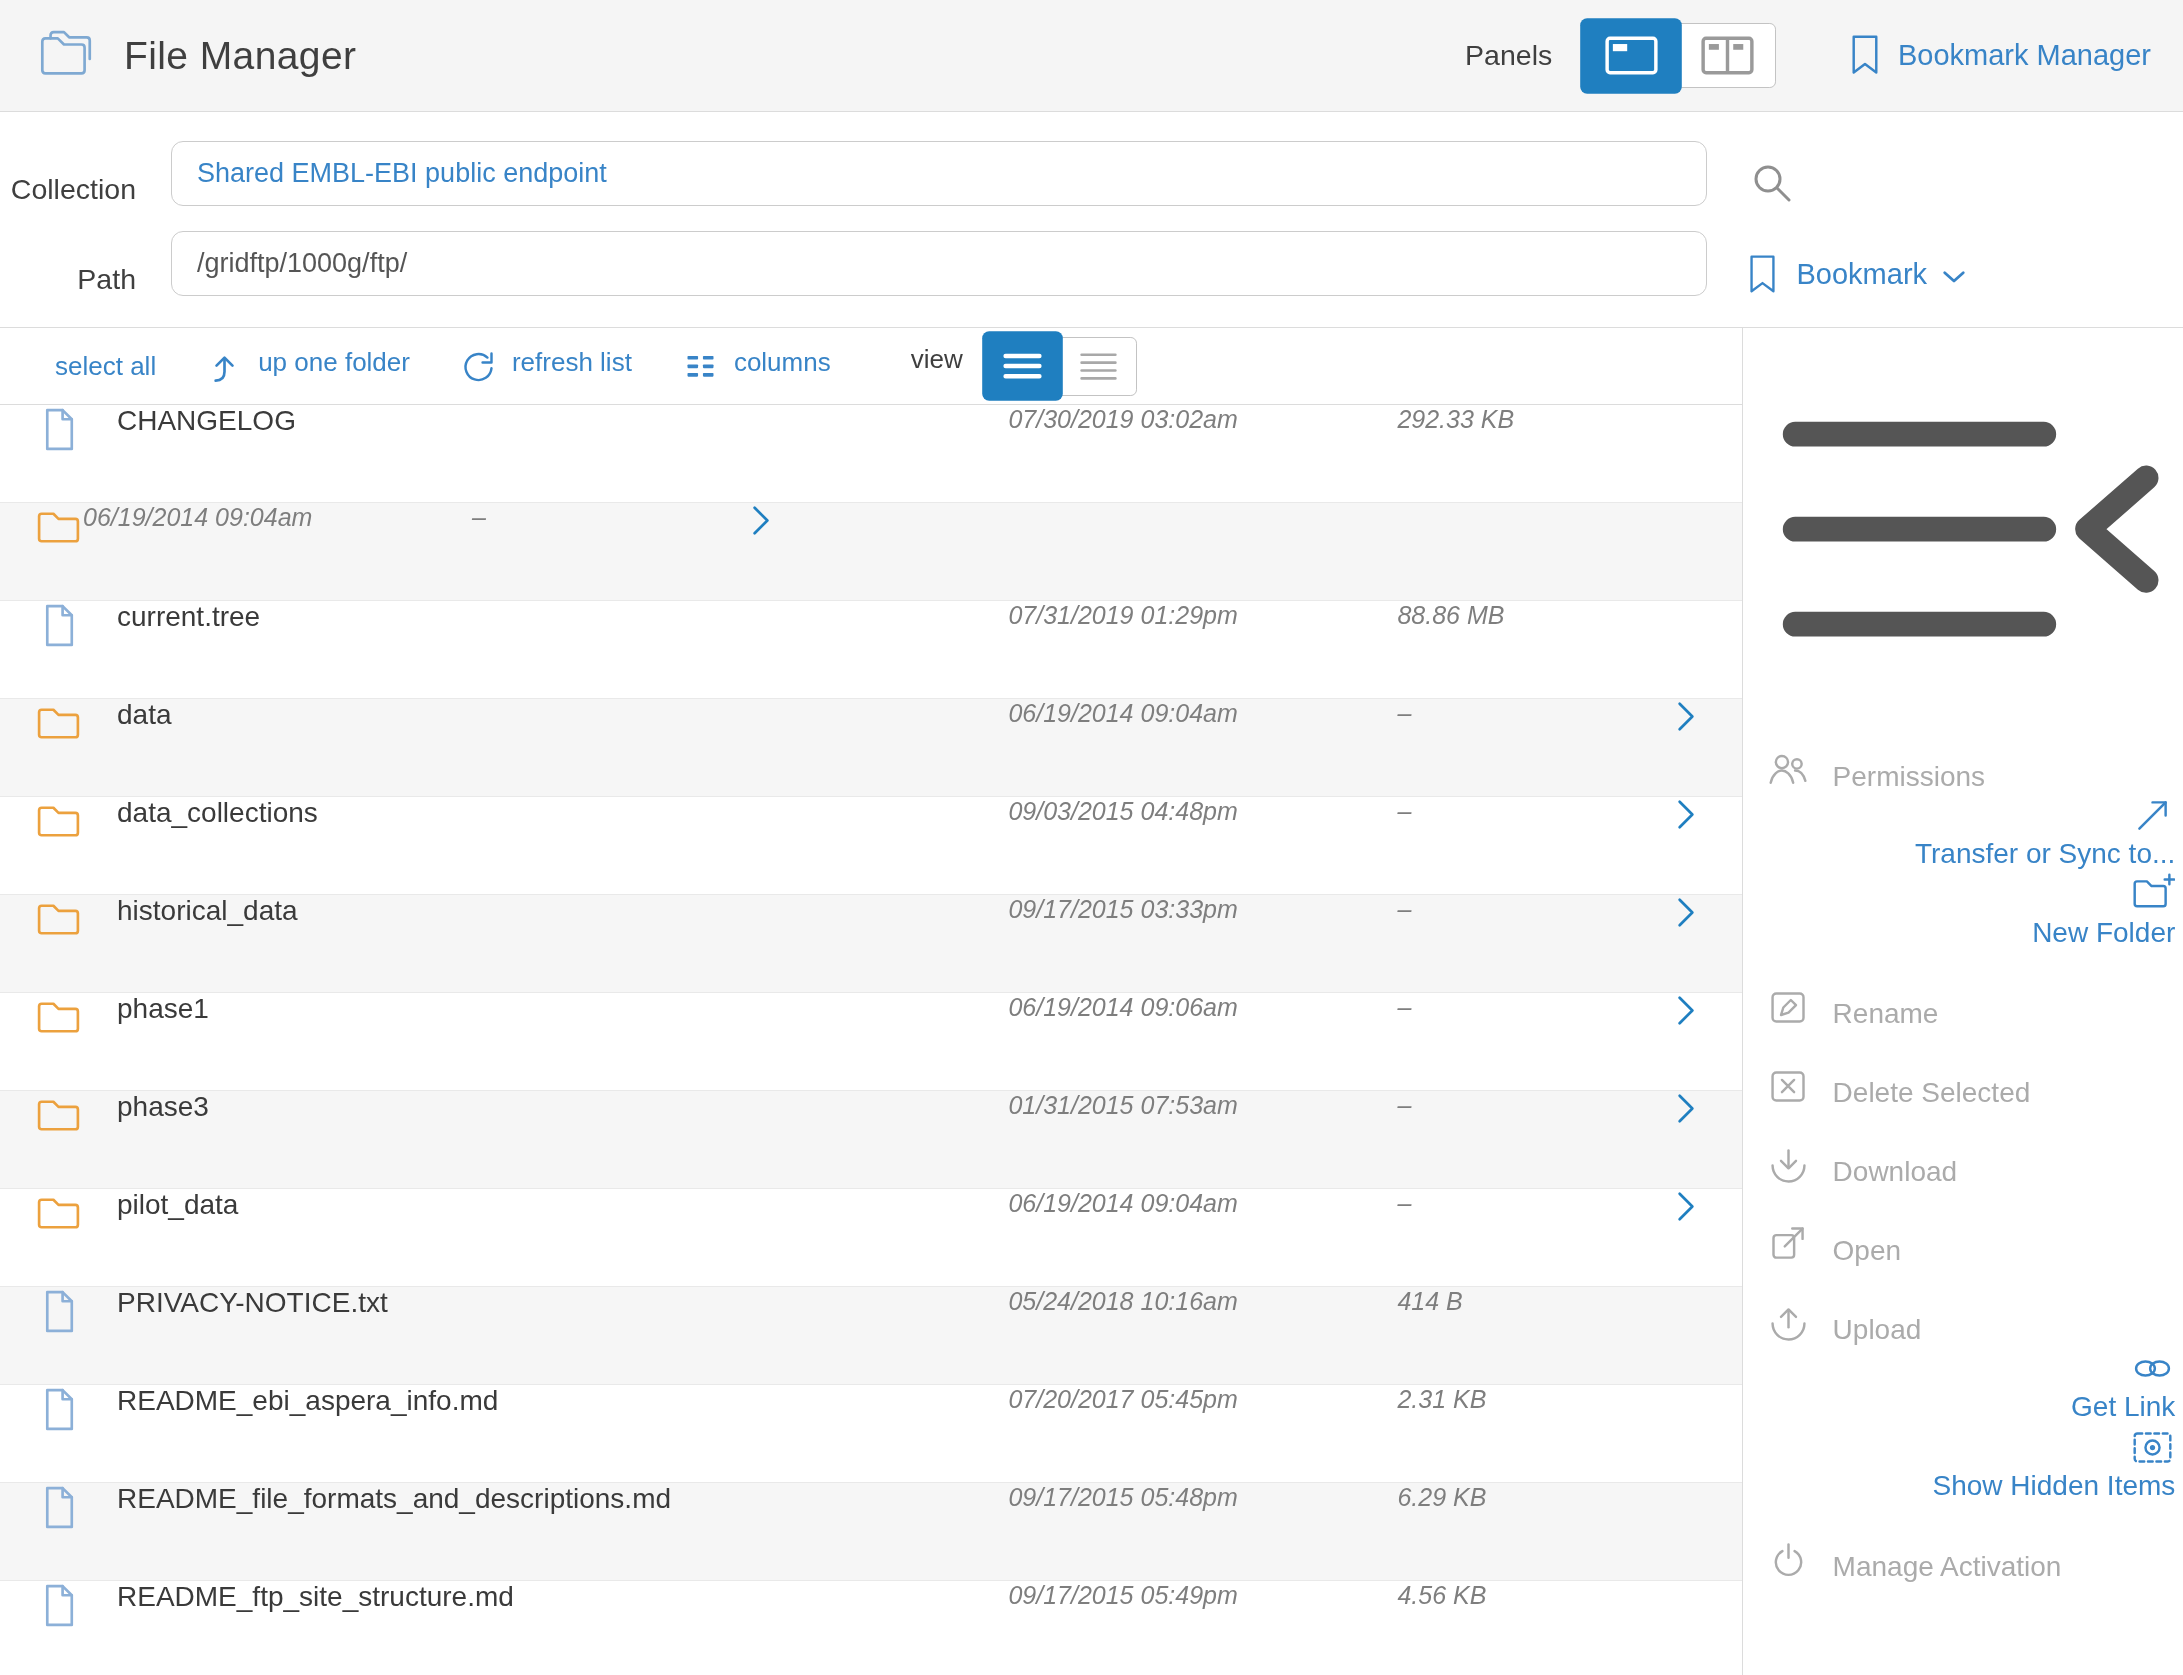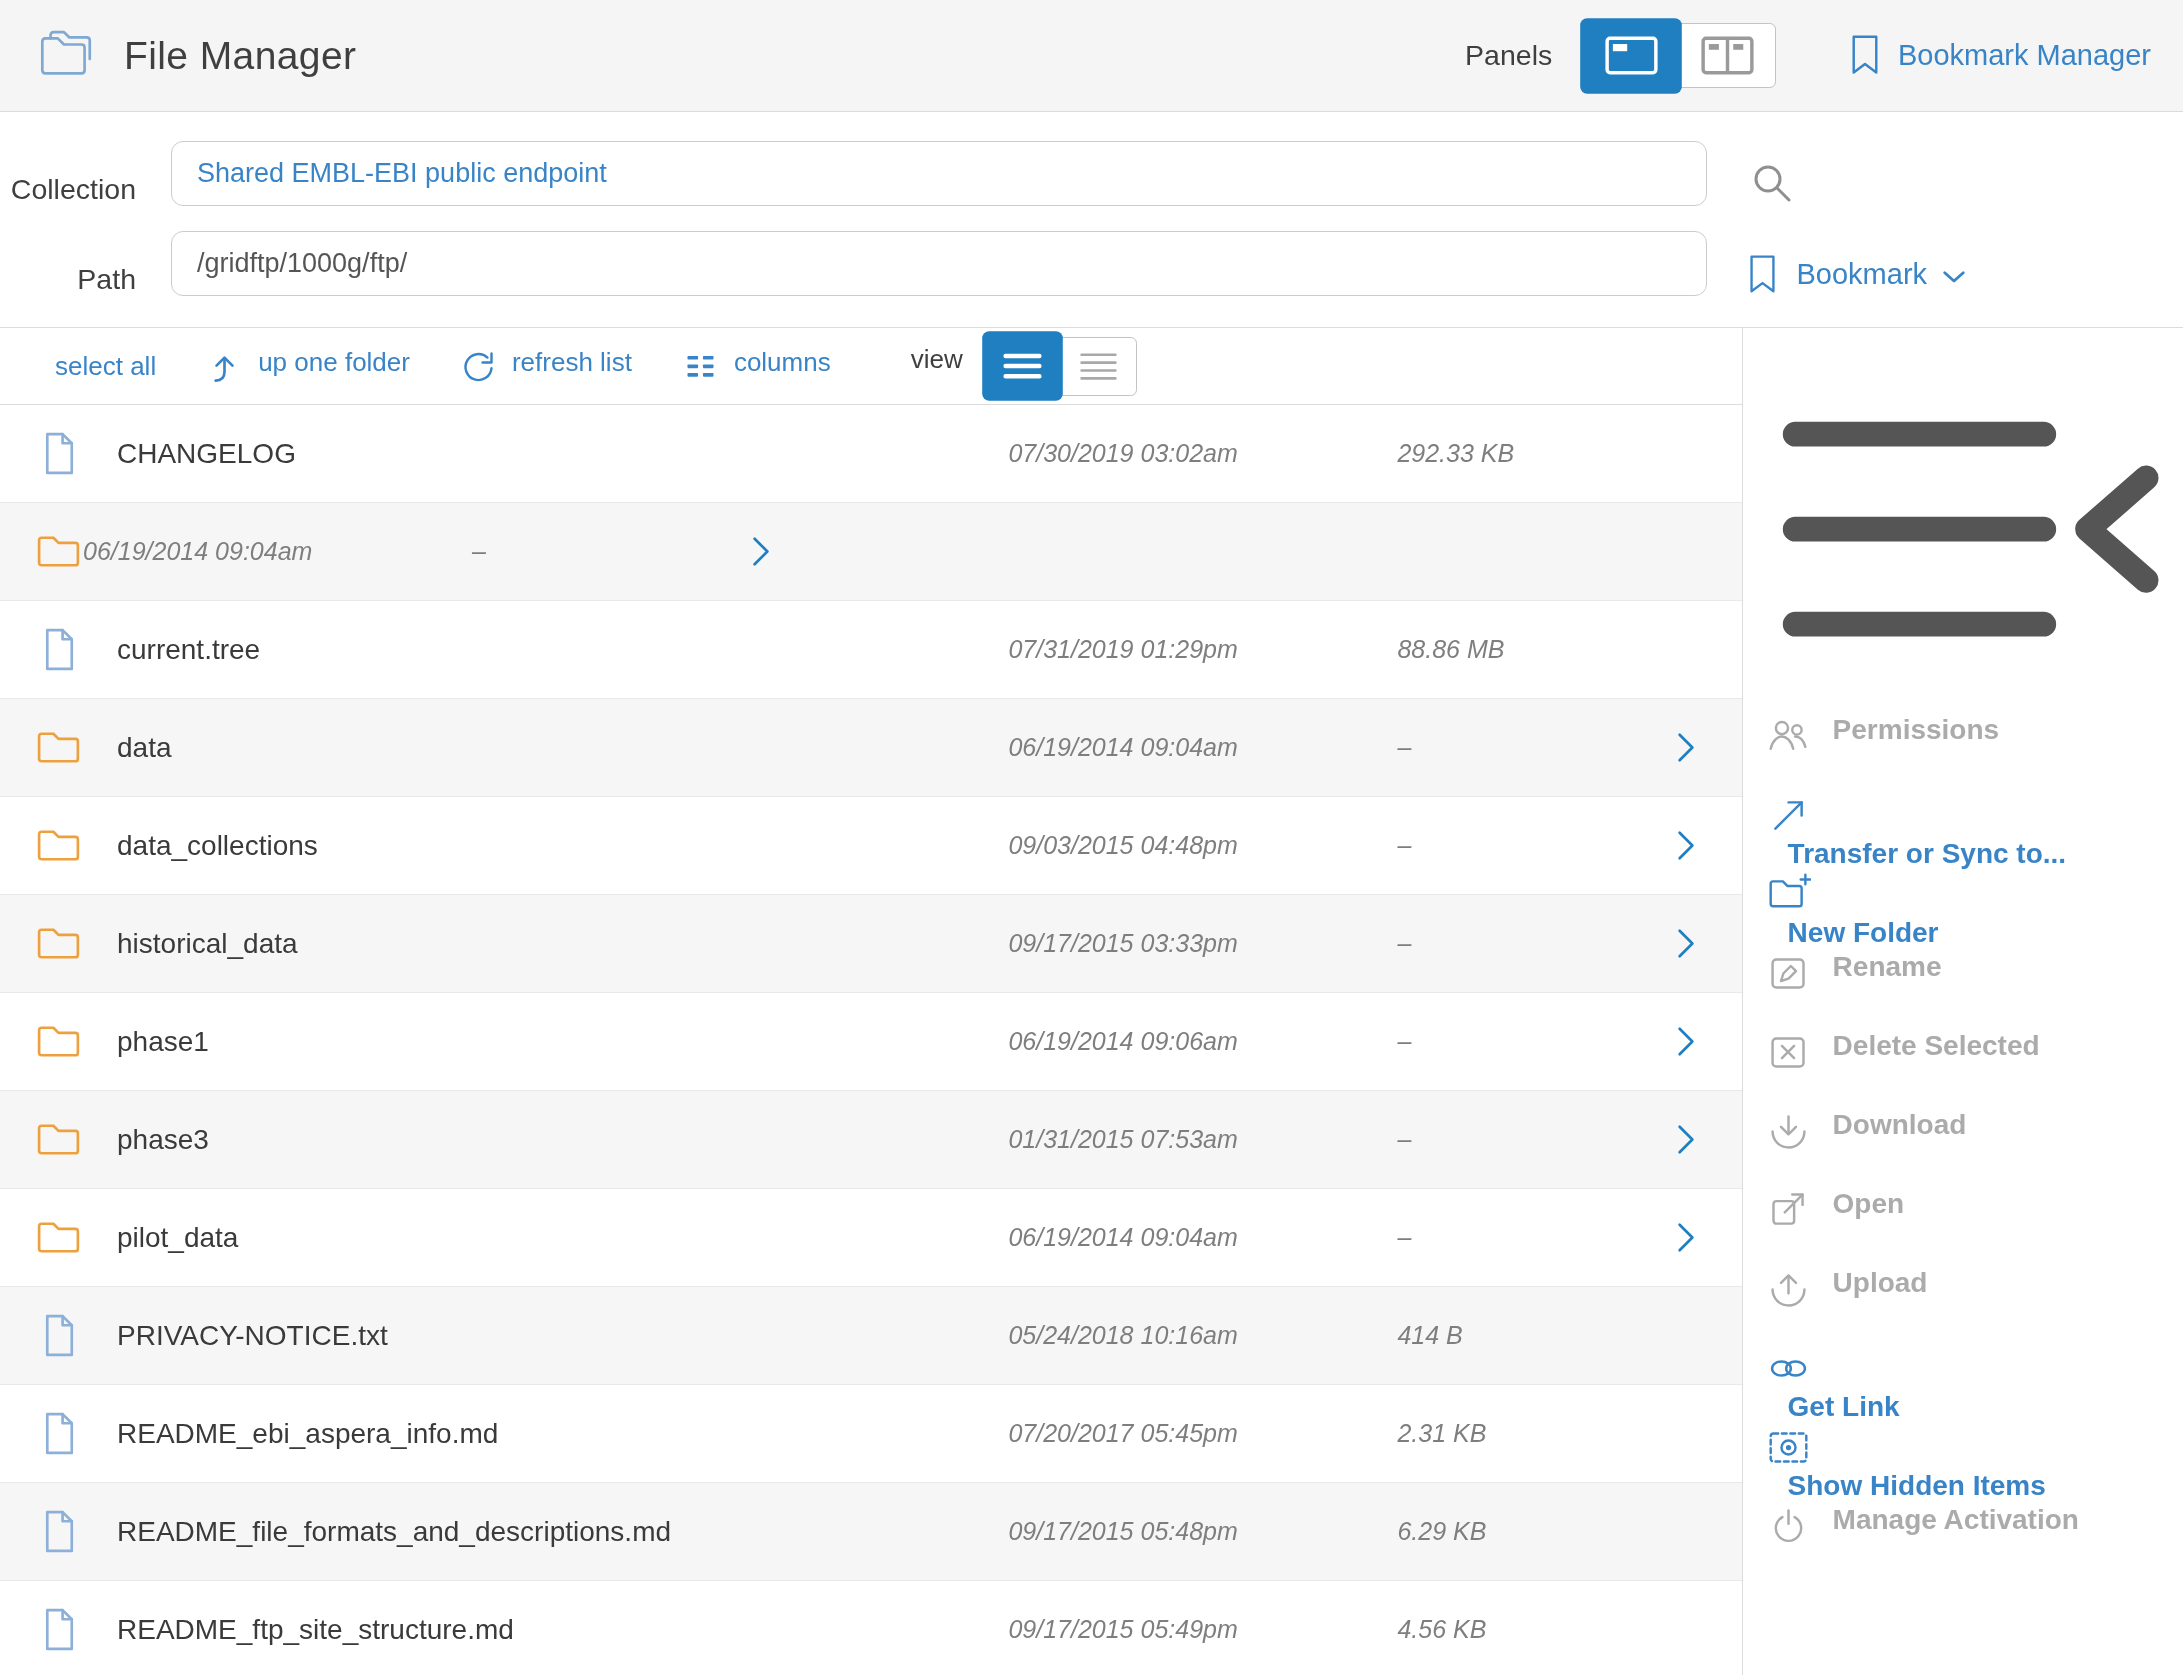--- a/index.html
+++ b/index.html
@@ -59,36 +59,36 @@
   .view-label { color:#3f3f3f; font-size:26px; margin:0 20px 14px 31px; }
   .view-toggle { display:flex; align-items:center; background:#fff; border:0.8px solid #c3c3c3; border-radius:6.2px; height:59px; }
   .view-btn { width:75px; height:59px; display:flex; align-items:center; justify-content:center; color:#a8a8a8; cursor:pointer; }
   .view-btn.selected {
     background:var(--accent,#1f7fc0); color:#fff; border-radius:6.2px;
     height:68px; width:79px; margin:-4.6px -0.8px; box-shadow:0 0 0 0.8px var(--accent,#1f7fc0);
   }
   .view-btn svg { width:45px; height:34px; }
 
   .file-list { flex:1; overflow:hidden; }
-  .file-row { height:98px; display:flex; align-items:center; border-bottom:0.8px solid #e9e9e9; padding:0 21.6px 0 34px; background:#fff; }
+  .file-row { height:98px; display:flex; align-items:flex-start; border-bottom:0.8px solid #e9e9e9; padding:0 21.6px 0 34px; background:#fff; }
   .file-row.alt { background:#f6f6f6; }
   .f-icon { width:49px; height:49px; flex:0 0 49px; }
   .f-icon svg { width:49px; height:49px; }
   .f-name { flex:1; font-size:28px; color:#3a3a3a; margin-left:34px; white-space:nowrap; overflow:hidden; }
   .f-date { width:389px; font-size:25px; font-style:italic; color:var(--muted,#7e7e7e); }
   .f-size { width:254px; font-size:25px; font-style:italic; color:var(--muted,#7e7e7e); }
   .f-chevron { width:69px; display:flex; justify-content:center; color:var(--accent,#1f7fc0); cursor:pointer; }
   .f-chevron svg { width:26px; height:35px; }
   .f-chevron.hidden { visibility:hidden; }
 
   
   .side-menu { flex:1; padding:26px 7.7px 0 23px; }
   .collapse-btn { width:57px; height:42px; color:#555; cursor:pointer; margin-left:7.7px; }
   .menu-items { margin-top:39px; }
-  .menu-item { height:79px; display:flex; align-items:flex-start; cursor:pointer;font-weight:bold; }
+  .menu-item { height:79px; display:flex; align-items:flex-end; cursor:pointer; }
   .menu-item .mi-icon { width:45px; height:45px; flex:0 0 45px; }
   .menu-item .mi-icon svg { width:45px; height:45px; }
   .menu-item .mi-label { margin-left:21.6px; font-size:28px; white-space:nowrap; }
   .menu-item.enabled { color:var(--link,#3884c7);flex-direction:column; }
   .menu-item.disabled { color:var(--disabled,#ababab); cursor:default; }
 </style>
 </head>
 <body>
 
 <div class="app-header">

